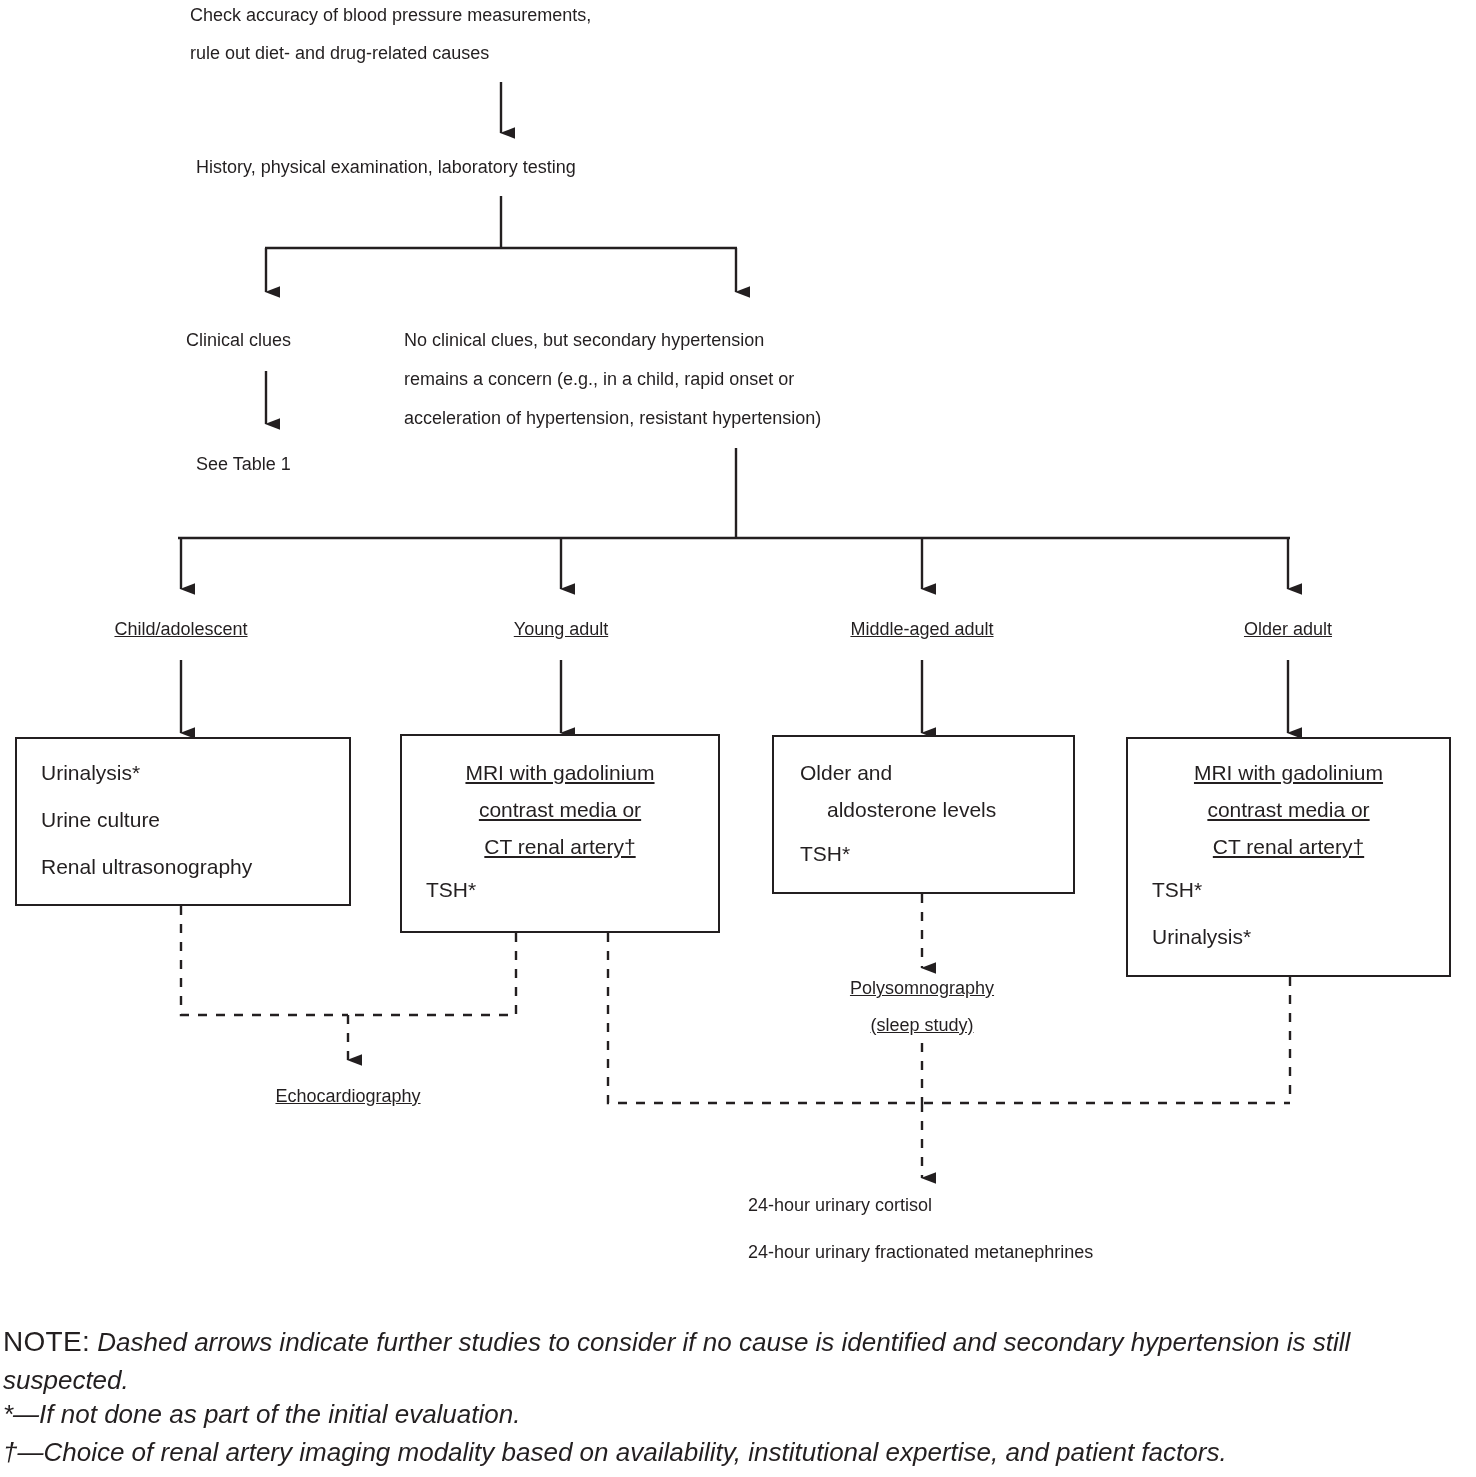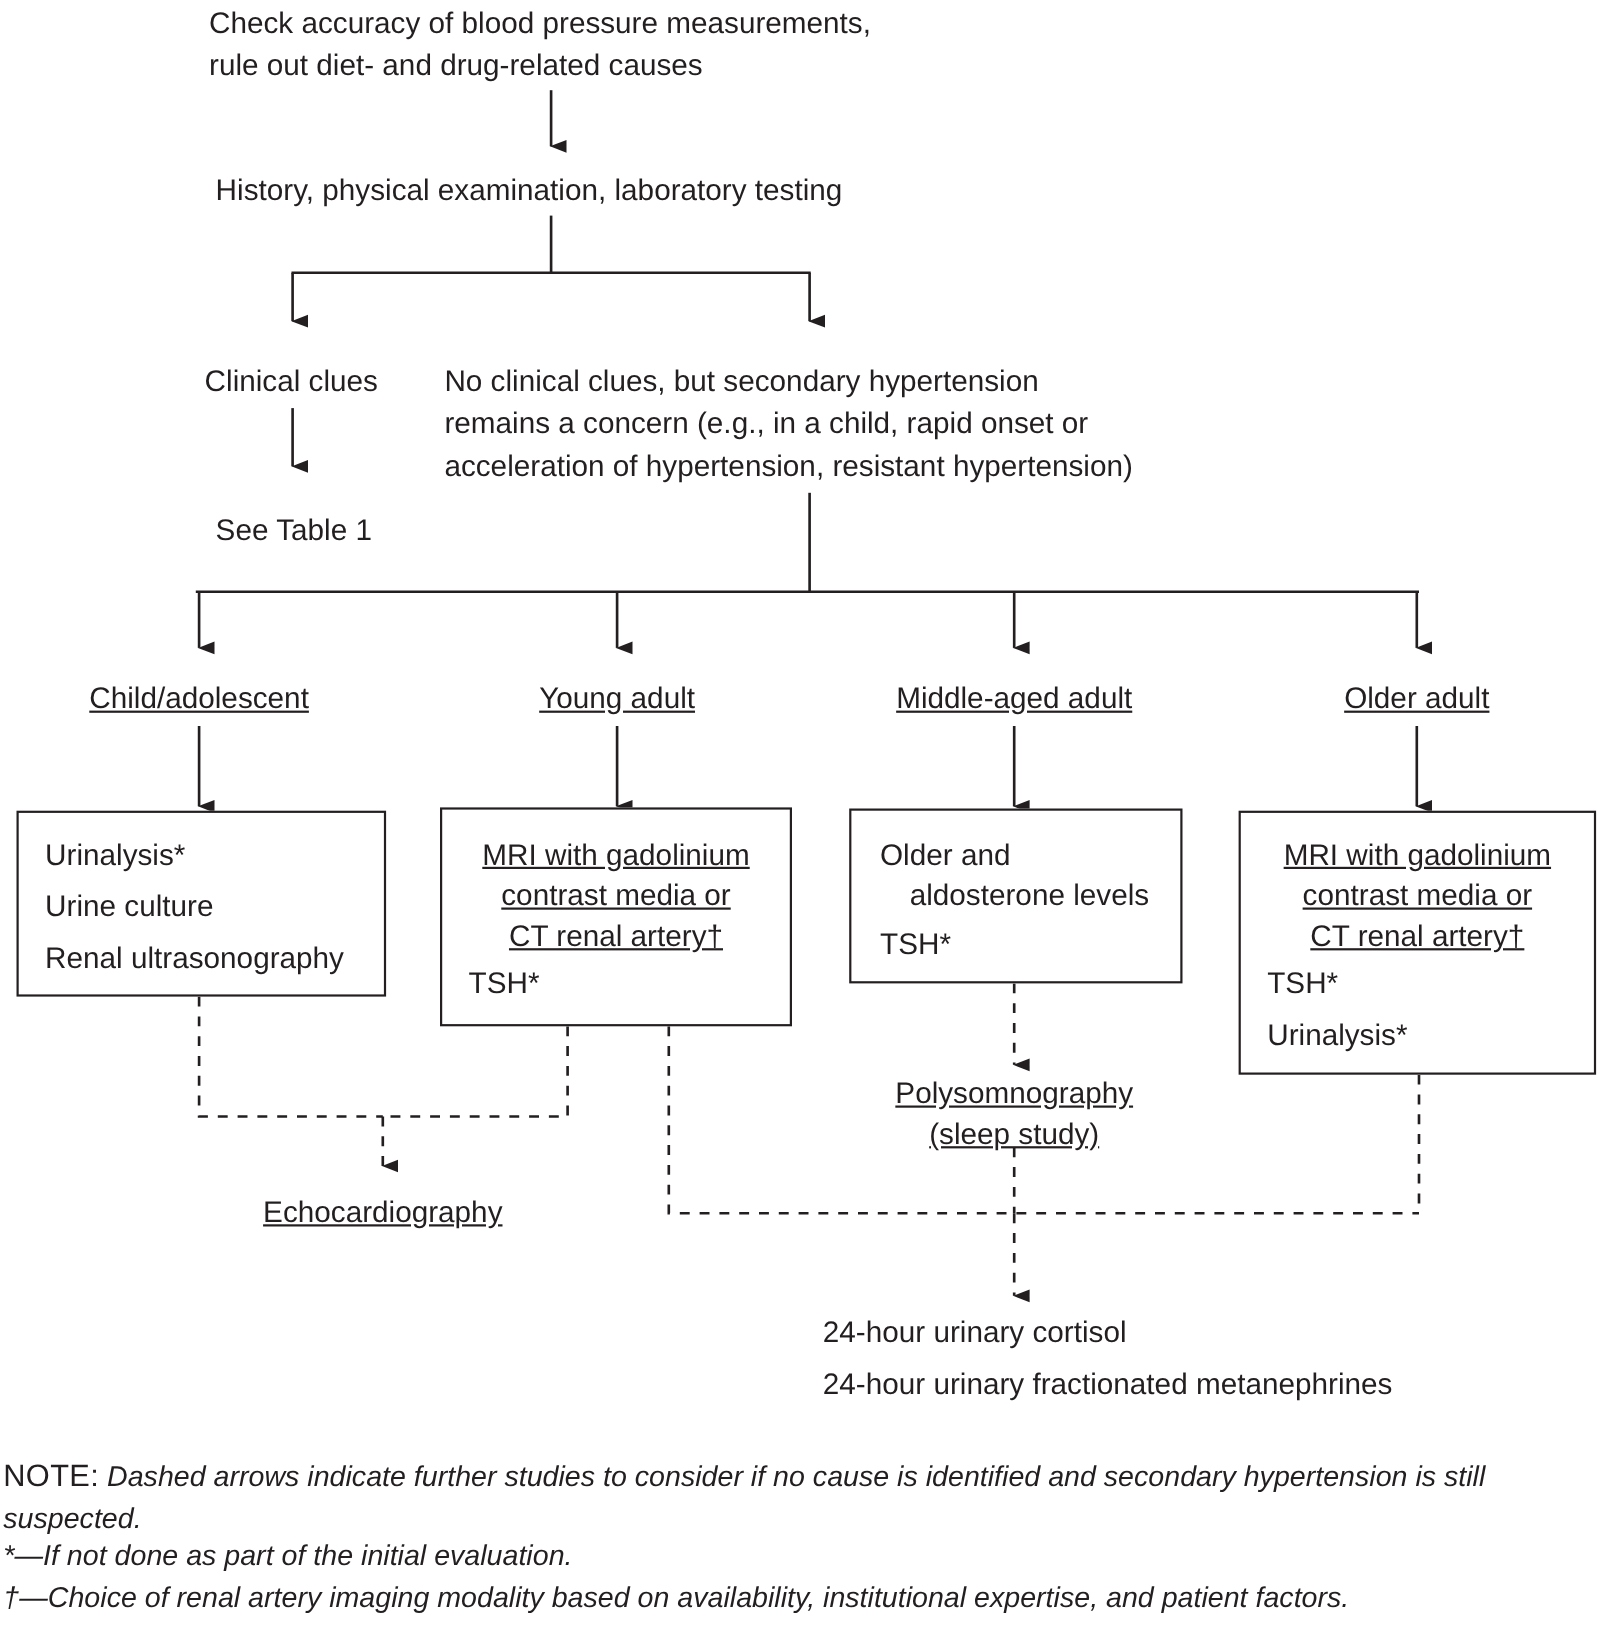--- a/index.html
+++ b/index.html
@@ -4,23 +4,23 @@
 <style>
   html,body{margin:0;padding:0;background:#ffffff;}
   body{
     width:1476px;height:1477px;position:relative;overflow:hidden;
     font-family:"Liberation Sans","DejaVu Sans",sans-serif;
     color:#231f20;
     -webkit-font-smoothing:antialiased;
   }
   #flow{position:absolute;left:0;top:0;width:1476px;height:1477px;}
   .txt{position:absolute;white-space:pre;line-height:1.30;}
-  .t28{font-size:27px;}
+  .t28{font-size:18px;}
   .box{position:absolute;border:2.2px solid #231f20;background:#fff;box-sizing:border-box;}
-  .boxtxt{position:absolute;font-size:27px;line-height:1.34;white-space:pre;}
+  .boxtxt{position:absolute;font-size:21px;line-height:1.34;white-space:pre;}
   .ctr{text-align:center;text-decoration:underline;}
   .note{position:absolute;font-size:26px;line-height:1.42;}
   .note i{font-style:italic;}
   .smallcaps{font-style:normal;font-size:28px;letter-spacing:.3px;}
   svg{display:block;}
 </style>
 </head>
 <body>
 
 <svg id="flow" viewBox="0 0 1476 1477" width="1476" height="1477" aria-hidden="true">
@@ -68,21 +68,21 @@
     <line x1="922" y1="1103" x2="922" y2="1178" marker-end="url(#ah)"></line>
   </g>
 </svg>
 
 <div class="txt t28" style="left:190px;top:4px;">Check accuracy of blood pressure measurements,</div>
 <div class="txt t28" style="left:190px;top:42px;">rule out diet- and drug-related causes</div>
 
 <div class="txt t28" style="left:196px;top:156px;">History, physical examination, laboratory testing</div>
 
 <div class="txt t28" style="left:186px;top:329px;">Clinical clues</div>
-<div class="txt t28" style="left:196px;top:465px;">See Table 1</div>
+<div class="txt t28" style="left:196px;top:453px;">See Table 1</div>
 
 <div class="txt t28" style="left:404px;top:329px;">No clinical clues, but secondary hypertension</div>
 <div class="txt t28" style="left:404px;top:368px;">remains a concern (e.g., in a child, rapid onset or</div>
 <div class="txt t28" style="left:404px;top:407px;">acceleration of hypertension, resistant hypertension)</div>
 
 <div class="txt t28 ctr" style="left:31px;top:618px;width:300px;">Child/adolescent</div>
 <div class="txt t28 ctr" style="left:411px;top:618px;width:300px;">Young adult</div>
 <div class="txt t28 ctr" style="left:772px;top:618px;width:300px;">Middle-aged adult</div>
 <div class="txt t28 ctr" style="left:1138px;top:618px;width:300px;">Older adult</div>
 

